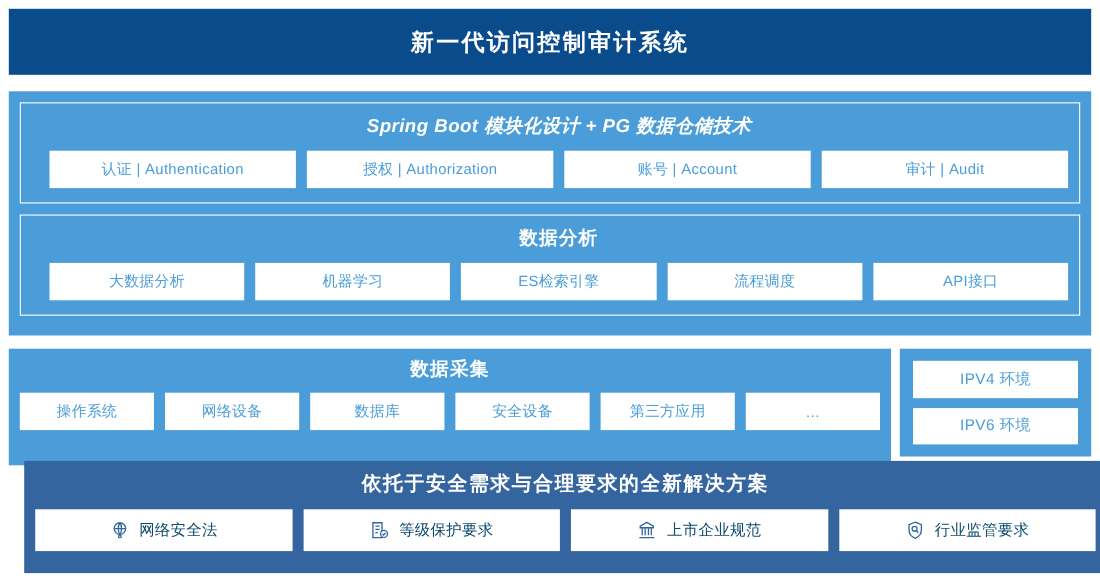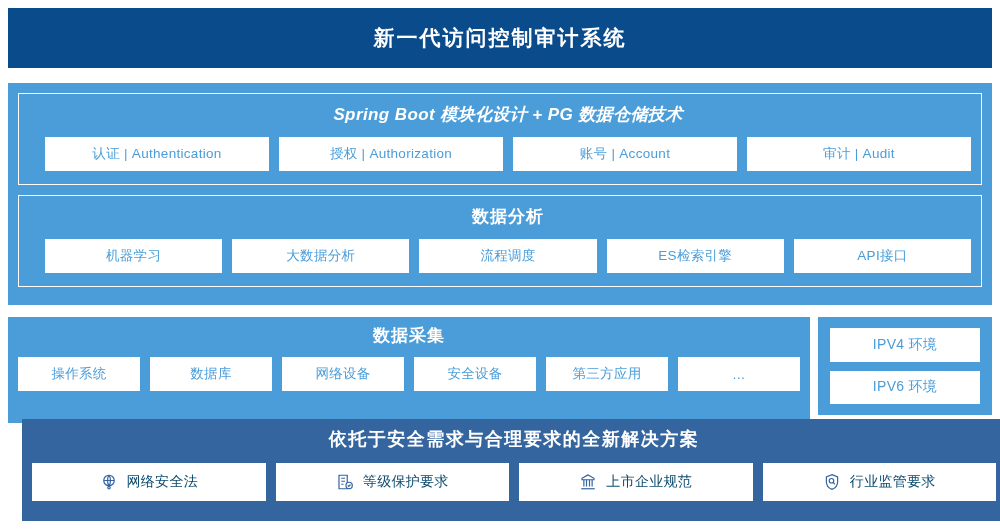--- a/index.html
+++ b/index.html
@@ -176,36 +176,36 @@
         <div class="chip">认证 | Authentication</div>
         <div class="chip">授权 | Authorization</div>
         <div class="chip">账号 | Account</div>
         <div class="chip">审计 | Audit</div>
       </div>
     </div>
 
     <div id="grp-analysis" class="group">
       <div class="group-title plain">数据分析</div>
       <div class="chip-row">
+        <div class="chip">大数据分析</div>
         <div class="chip">机器学习</div>
-        <div class="chip">大数据分析</div>
+        <div class="chip">ES检索引擎</div>
         <div class="chip">流程调度</div>
-        <div class="chip">ES检索引擎</div>
         <div class="chip">API接口</div>
       </div>
     </div>
 
   </div>
 
   <div id="panel-collect" class="panel-light">
     <div class="group-title plain">数据采集</div>
     <div class="chip-row">
       <div class="chip">操作系统</div>
+      <div class="chip">网络设备</div>
       <div class="chip">数据库</div>
-      <div class="chip">网络设备</div>
       <div class="chip">安全设备</div>
       <div class="chip">第三方应用</div>
       <div class="chip">…</div>
     </div>
   </div>
 
   <div id="panel-ipv" class="panel-light">
     <div class="ipv-col">
       <div class="chip">IPV4 环境</div>
       <div class="chip">IPV6 环境</div>

